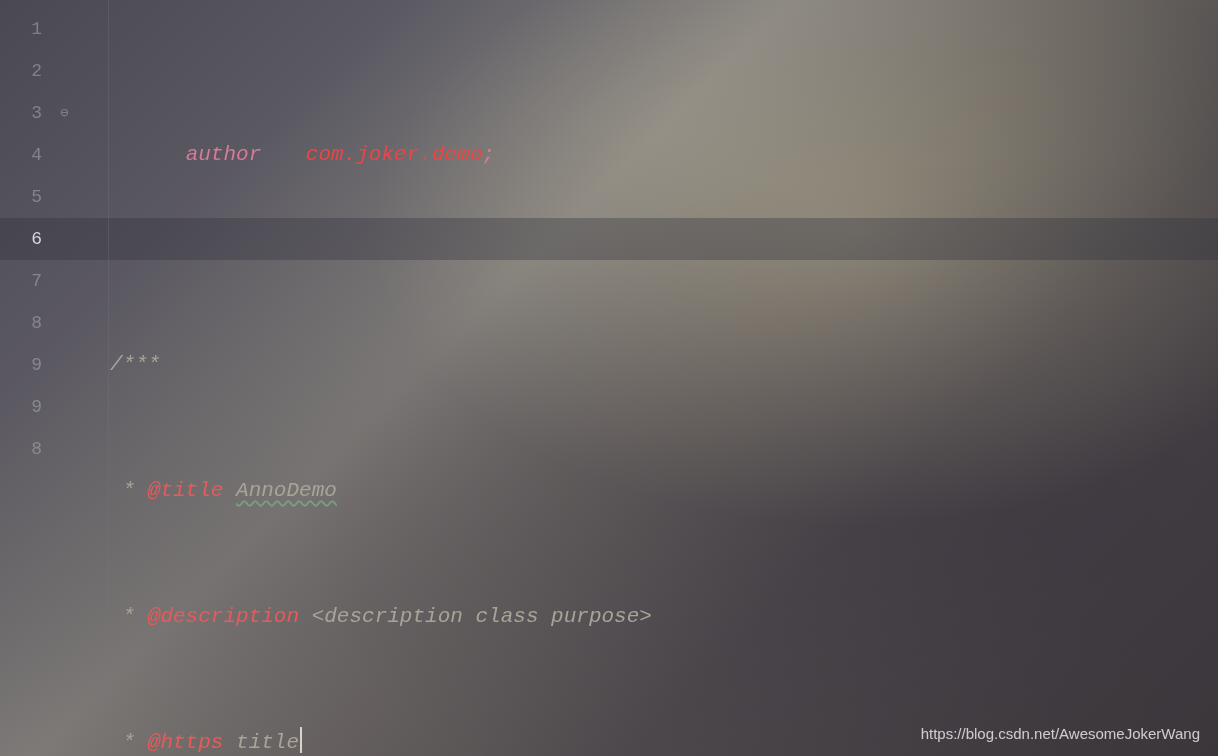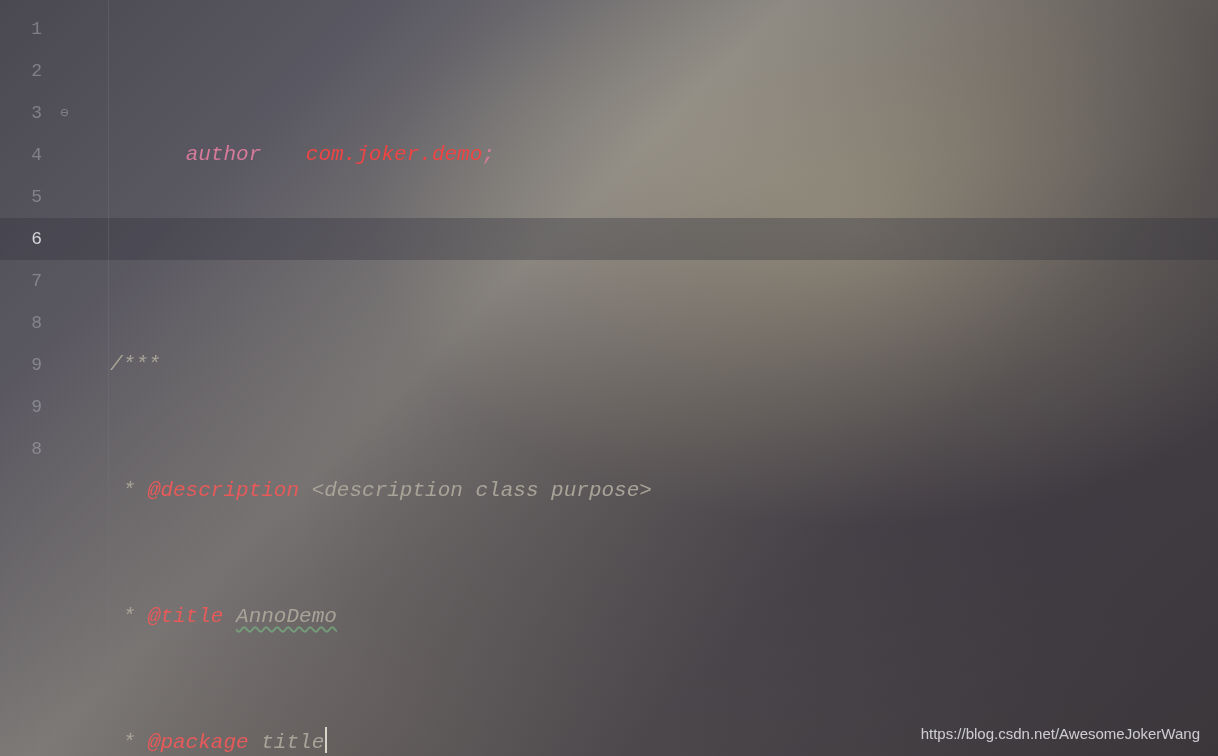--- a/index.html
+++ b/index.html
@@ -142,23 +142,23 @@
   </div>
   <div class="fold-col">
     <div class="fold-marker" style="top:92px;">⊖</div>
   </div>
   <div class="code">
     <div class="code-line">
       <span class="kw">author</span> <span class="pkg">com.joker.demo</span><span class="punct">;</span>
     </div>
     <div class="code-line"></div>
     <div class="code-line"><span class="comment">/***</span></div>
+    <div class="code-line"><span class="comment"> * </span><span class="doctag">@title</span> <span class="docval-wavy">AnnoDemo</span></div>
     <div class="code-line"><span class="comment"> * </span><span class="doctag">@description</span> <span class="docval">&lt;description class purpose&gt;</span></div>
-    <div class="code-line"><span class="comment"> * </span><span class="doctag">@title</span> <span class="docval-wavy">AnnoDemo</span></div>
-    <div class="code-line"><span class="comment"> * </span><span class="doctag">@package</span> <span class="docval">title</span><span class="cursor"></span></div>
+    <div class="code-line"><span class="comment"> * </span><span class="doctag">@https</span> <span class="docval">title</span><span class="cursor"></span></div>
     
     
     
     
     
   </div>
 </div>
 
 <div class="watermark">https://blog.csdn.net/AwesomeJokerWang</div>
 

